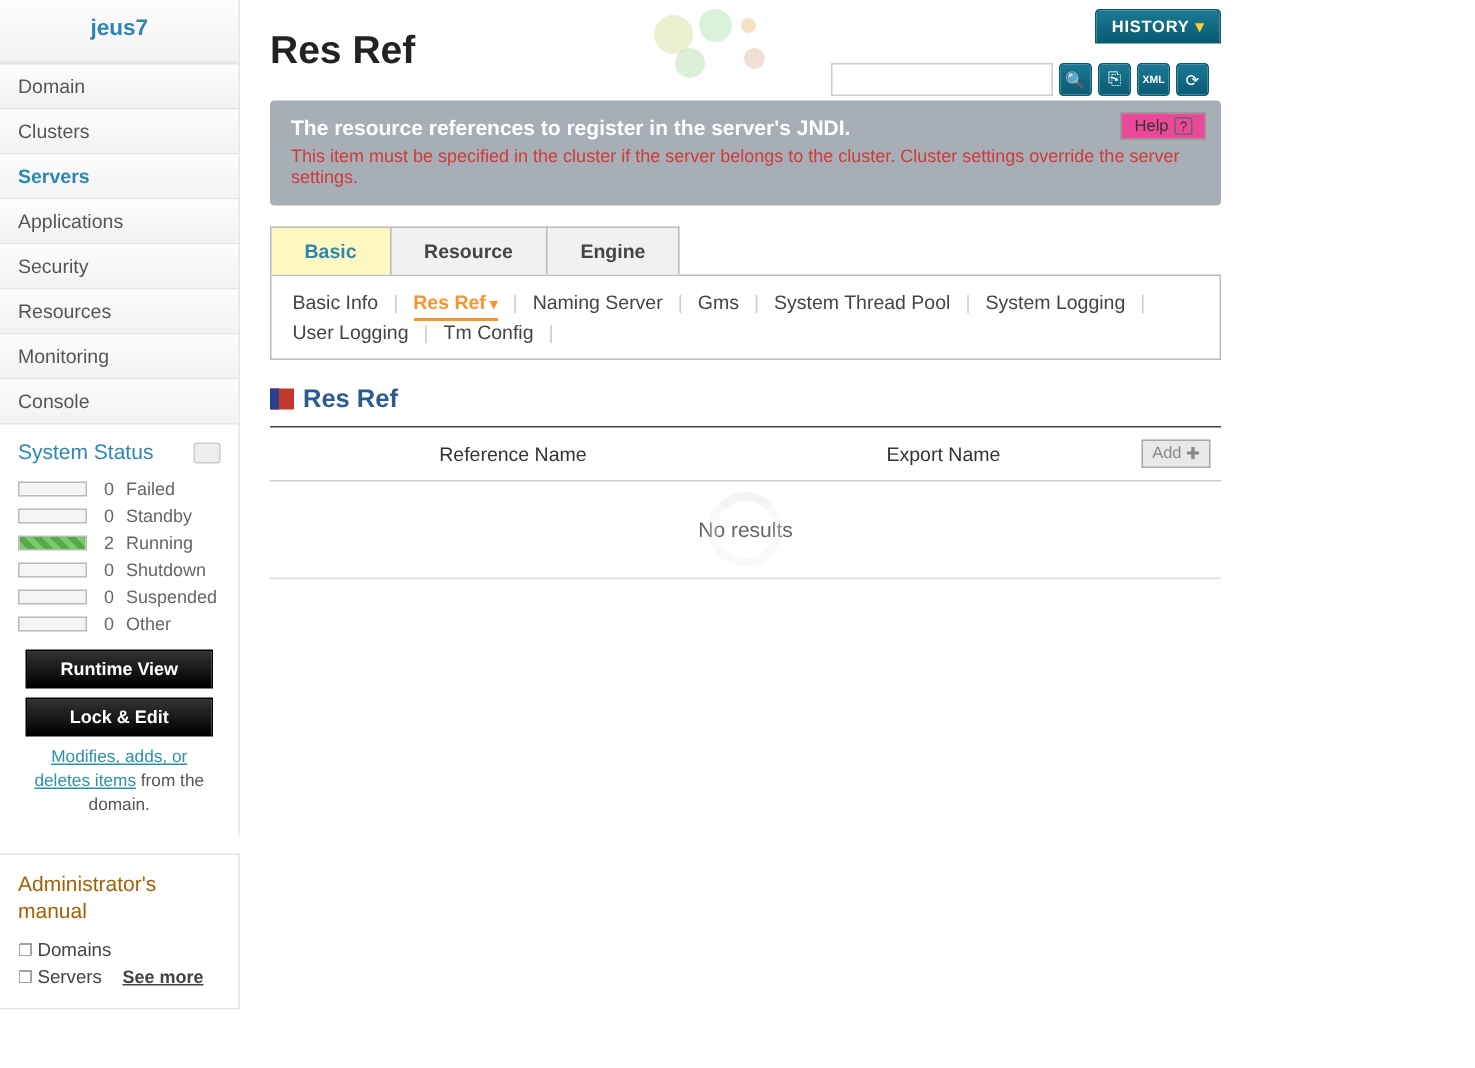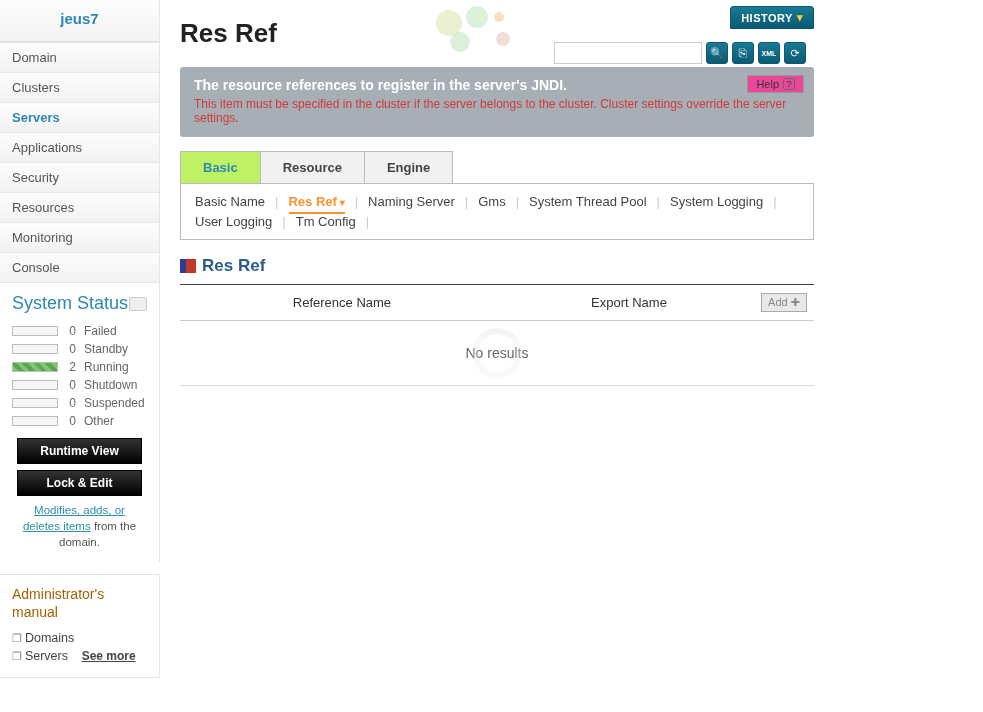--- a/index.html
+++ b/index.html
@@ -4,21 +4,21 @@
 <style>
 * { box-sizing: border-box; margin: 0; padding: 0; }
 body { font-family: "Segoe UI", Tahoma, Arial, sans-serif; font-size: 13px; color: #333; background: #fff; }
 .container { display: flex; width: 814px; }
 .sidebar { width: 160px; }
 .sidebar-title { text-align: center; padding: 10px 0 14px; font-size: 15px; font-weight: bold; color: #2d87b3; border: 1px solid #e5e5e5; border-top: none; border-left: none; background: linear-gradient(#fdfdfd, #f2f2f2); }
 .nav-item { padding: 7px 12px; border: 1px solid #e5e5e5; border-top: none; border-left: none; font-size: 13px; color: #555; background: linear-gradient(#fdfdfd, #f2f2f2); cursor: pointer; }
 .nav-item:first-child { border-top: 1px solid #e5e5e5; }
 .nav-item.active { color: #2d87b3; font-weight: bold; }
 .status-section { border: 1px solid #e5e5e5; border-top: none; border-left: none; border-bottom: none; padding: 6px 12px 12px; }
-.status-title { color: #2d87b3; font-size: 18px; padding: 4px 0 8px; display:flex; align-items:center; justify-content:space-between; }
+.status-title { color: #2d87b3; font-size: 14px; padding: 4px 0 8px; display:flex; align-items:flex-end; justify-content:space-between; }
 .status-icon { width:18px; height:14px; border:1px solid #ccc; border-radius:2px; background:#eee; display:inline-block; position:relative; }
 .status-row { display: flex; align-items: center; gap: 8px; font-size: 12px; color: #666; padding: 2px 0; }
 .status-bar { width: 46px; height: 10px; border: 1px solid #bbb; background: #f5f5f5; display:inline-block; }
 .status-bar.filled { background: repeating-linear-gradient(45deg, #7bc96f, #7bc96f 4px, #5aa84c 4px, #5aa84c 8px); }
 .status-row span.count { width: 10px; text-align: right; }
 .btn-block { margin: 8px 0 0; }
 .btn-dark { display:block; width: 92%; margin: 0 auto 6px; background: linear-gradient(#333, #000); color: #fff; text-align:center; padding: 5px 0; font-size:12px; font-weight:bold; border:1px solid #000; cursor:pointer; }
 .edit-text { text-align:center; font-size:11.5px; color:#555; padding: 0 6px; line-height:1.4; }
 .edit-text a { color:#2f8fa8; text-decoration:underline; }
 .manual-section { border:1px solid #e5e5e5; border-left:none; margin-top:12px; padding:10px 12px 14px; }
@@ -42,21 +42,21 @@
 .toolbar { position:absolute; right:8px; top:42px; display:flex; gap:4px; align-items:center; }
 .toolbar input { width:148px; height:22px; border:1px solid #ccc; padding:0 4px; font-size:12px; }
 .tool-btn { width:22px; height:22px; background: linear-gradient(#1a7a95,#0a5a72); border:1px solid #0a5a72; border-radius:3px; display:inline-flex; align-items:center; justify-content:center; color:#fff; font-size:11px; cursor:pointer; }
 .banner { background:#a7aeb5; border-radius:3px; padding:10px 14px 12px; margin-top: 18px; position:relative; }
 .banner-title { color:#fff; font-weight:bold; font-size:14px; }
 .banner-msg { color:#d13a3a; font-size:12px; margin-top:4px; }
 .help-btn { position:absolute; right:10px; top:8px; background:#ec4899; border:1px solid #999; font-size:11px; padding:2px 8px; cursor:pointer; display:inline-flex; align-items:center; gap:4px; }
 .help-q { border:1px solid #666; border-radius:2px; width:12px; height:12px; display:inline-flex; align-items:center; justify-content:center; font-size:9px; }
 .tabs { display:flex; margin-top:14px; }
 .tab { padding:8px 22px; border:1px solid #bbb; border-bottom:none; background:#f1f1f1; font-size:13px; cursor:pointer; margin-right:-1px; color:#444; font-weight:bold; }
-.tab.active { background:#bef264; color:#2d87b3; border-top:1px solid #bbb; position:relative; z-index:2; }
+.tab.active { background:#fef9c3; color:#2d87b3; border-top:1px solid #bbb; position:relative; z-index:2; }
 .subtabs { border:1px solid #bbb; padding:10px 14px; display:flex; flex-wrap:wrap; gap:0; font-size:13px; color:#444; }
 .subtab { cursor:pointer; }
 .subtab.active { color:#f79432; font-weight:bold; }
 .subtab.active::after { content:" ▾"; color:#f79432; font-size:10px; }
 .divider { color:#ccc; margin:0 10px; }
 .sub-underline { display:block; width:56px; height:1.5px; background:#f79432; margin:3px auto 0; }
 .section-head { display:flex; align-items:center; gap:6px; margin-top:16px; }
 .flag-icon { width:16px; height:14px; background:#c0392b; position:relative; display:inline-block; }
 .flag-icon::before { content:""; position:absolute; left:0; top:0; width:6px; height:14px; background:#2c3e8f; }
 .section-title { font-size:17px; font-weight:bold; color:#2c5c8f; }
@@ -169,21 +169,21 @@
       <div class="banner-title">The resource references to register in the server's JNDI.</div>
       <div class="banner-msg">This item must be specified in the cluster if the server belongs to the cluster. Cluster settings override the server settings.</div>
     </div>
 
     <div class="tabs">
       <div class="tab active">Basic</div>
       <div class="tab">Resource</div>
       <div class="tab">Engine</div>
     </div>
     <div class="subtabs">
-      <span class="subtab">Basic Name</span>
+      <span class="subtab">Basic Info</span>
         <span class="divider">|</span>
       <span><span class="subtab active">Res Ref</span><span class="sub-underline"></span></span>
         <span class="divider">|</span>
       <span class="subtab">Naming Server</span>
         <span class="divider">|</span>
       <span class="subtab">Gms</span>
         <span class="divider">|</span>
       <span class="subtab">System Thread Pool</span>
         <span class="divider">|</span>
       <span class="subtab">System Logging</span>

